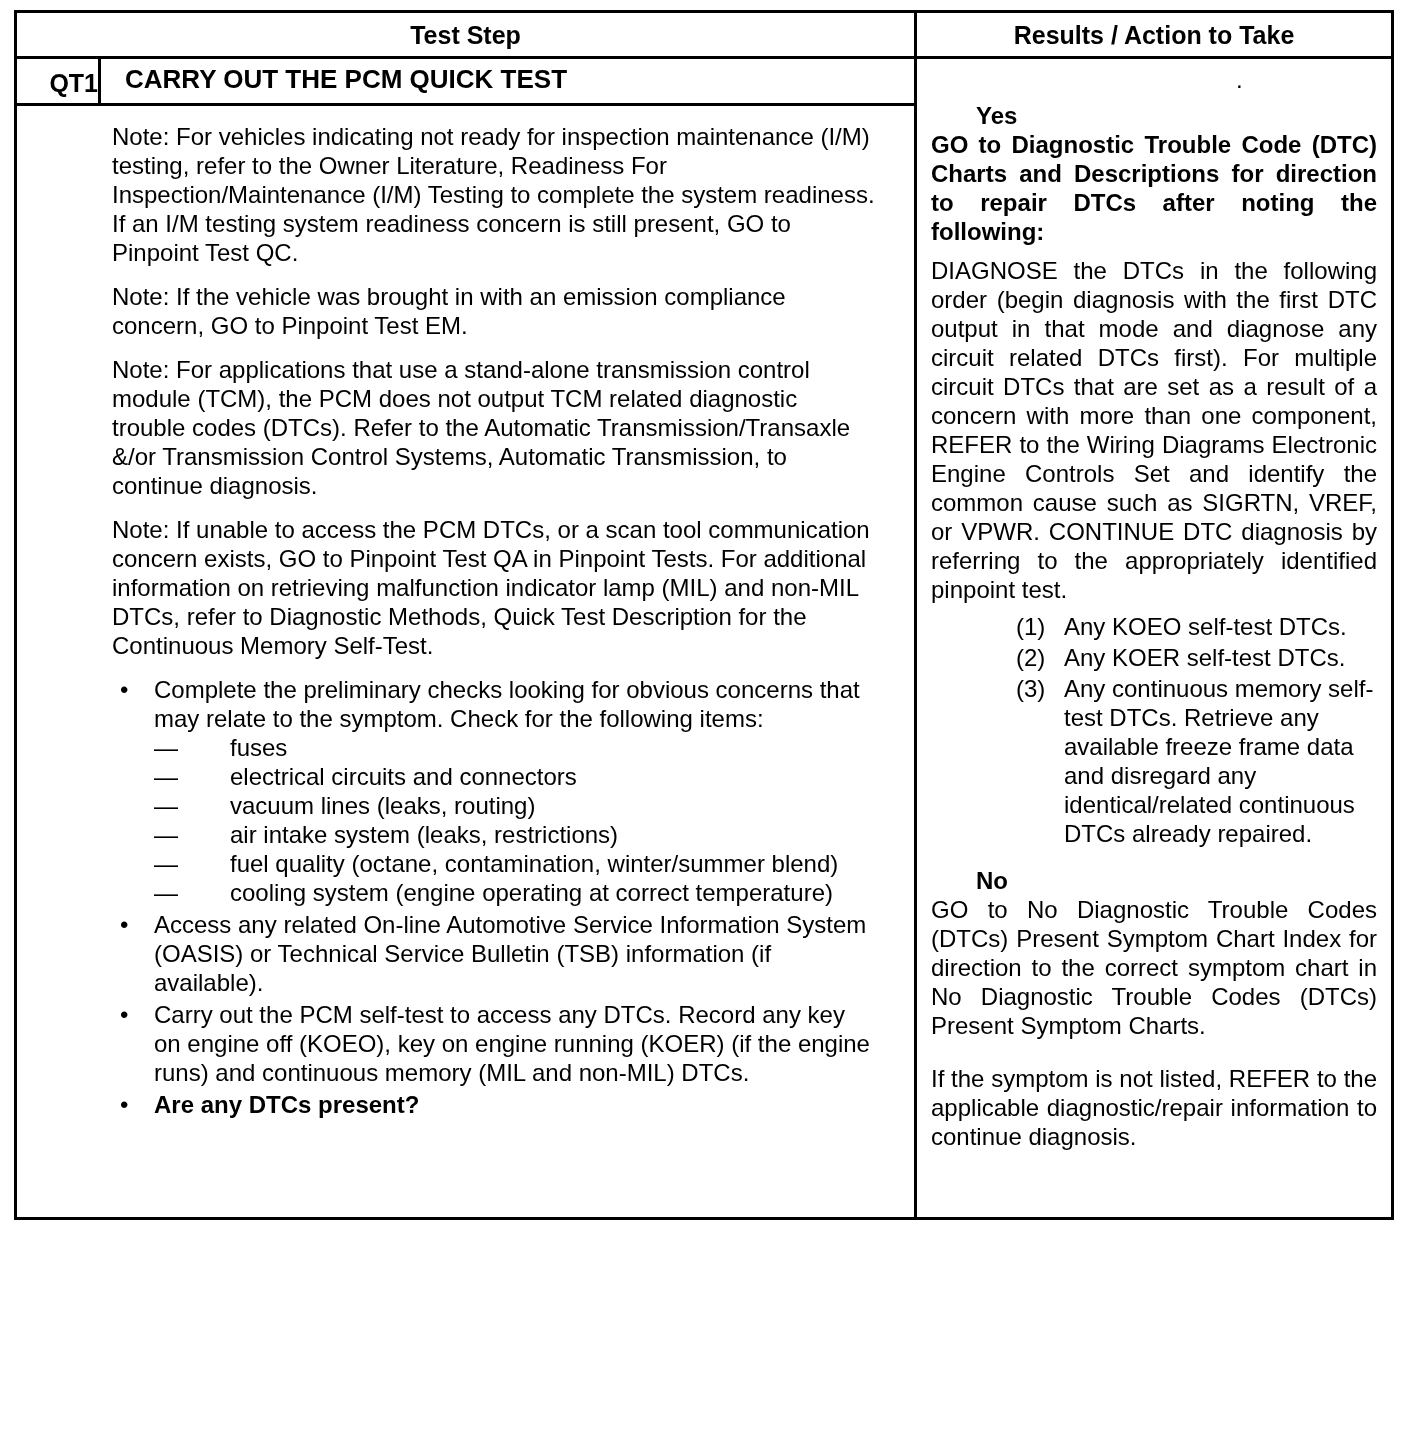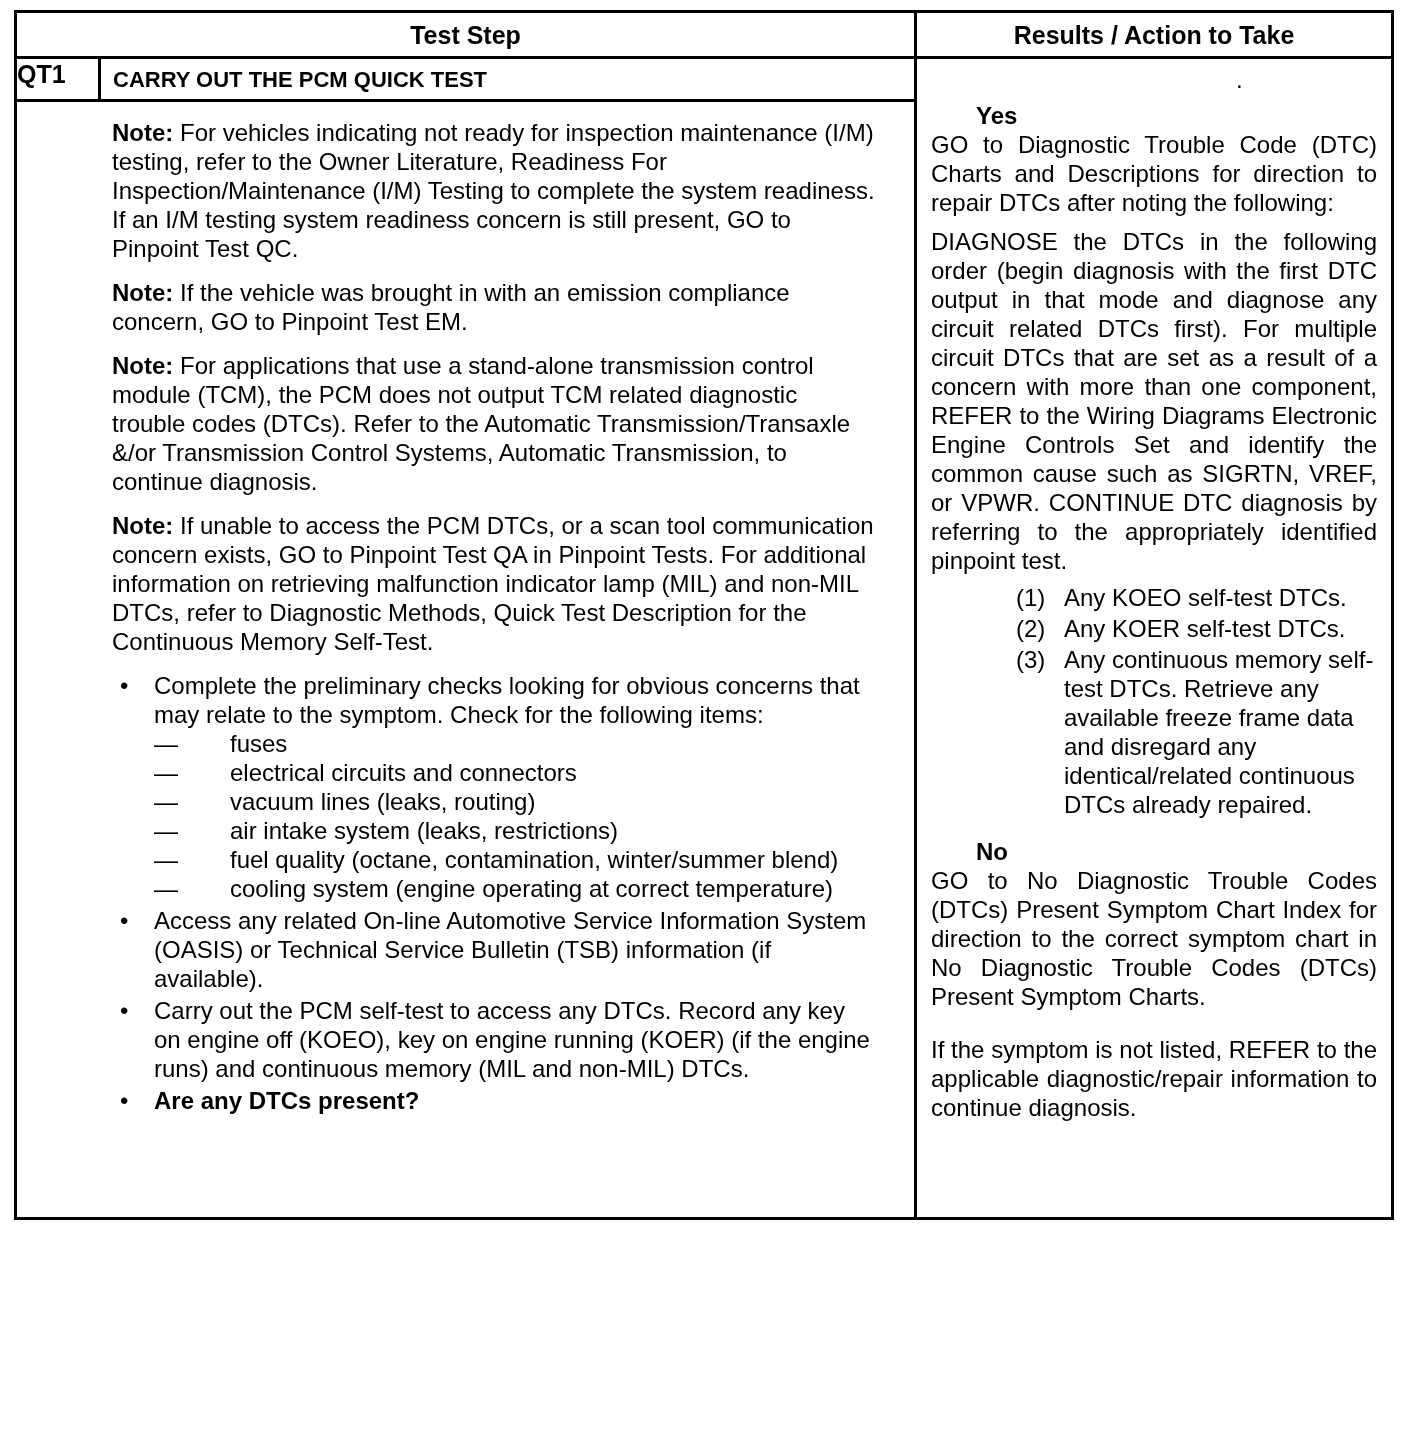--- a/index.html
+++ b/index.html
@@ -27,53 +27,53 @@
   .body-row { display:flex; flex:1; min-height:0; }
 
   .left-col {
     width:900px; border-right:3px solid #000;
     display:flex; flex-direction:column; min-height:0;
   }
   .step-row { display:flex; border-bottom:3px solid #000; flex:none; }
   .step-id {
     width:84px; border-right:3px solid #000;
     font-weight:bold; font-size:25px; line-height:25px;
-    text-align:left; padding:3px 0 7px 0;
+    text-align:right; padding:12px 0 7px 0;
   }
   .step-title {
-    font-weight:bold; font-size:22px; line-height:25px;
-    padding:8px 12px 7px 12px;
+    font-weight:bold; font-size:26px; line-height:25px;
+    padding:8px 12px 7px 24px;
   }
   .step-body {
     flex:1; overflow:hidden;
     padding:16px 38px 8px 95px;
     font-size:24px; line-height:29px;
   }
   .note { margin-bottom:15px; }
-  .note b { font-weight:bold; }
+  .note b { font-weight:normal; }
 
   .bullet { display:flex; padding-left:8px; margin-bottom:3px; }
   .bullet .marker { width:34px; flex:none; }
   .bullet .bcontent { flex:1; min-width:0; }
   .bullet.question .bcontent { font-weight:bold; }
 
   .dash-list { }
   .dash-item { display:flex; }
   .dash-item .dmark { width:45px; flex:none; }
   .dash-item .dtext { flex:1; min-width:0;margin-left:31px; }
 
   .right-col {
     flex:1; min-width:0; overflow:hidden;
     padding:6px 14px 8px 14px;
     font-size:24px; line-height:29px;
   }
   .stray-dot { height:36px; padding-left:305px; }
   .answer-label { font-weight:bold;margin-left:45px; }
   .rc-para { text-align:justify; }
-  .rc-para.gap-b10 { margin-bottom:10px; }
+  .rc-para.gap-b10 { margin-bottom:10px;font-weight:bold; }
   .rc-para.gap-b8  { margin-bottom:8px; }
   .rc-para.gap-b12 { margin-bottom:24px; }
   .num-list { padding-left:85px; margin:2px 0 18px 0; }
   .num-item { display:flex; margin-bottom:2px; }
   .num-item .num { width:48px; flex:none; }
   .num-item .ntext { flex:1; min-width:0; }
 </style>
 </head>
 <body>
 

